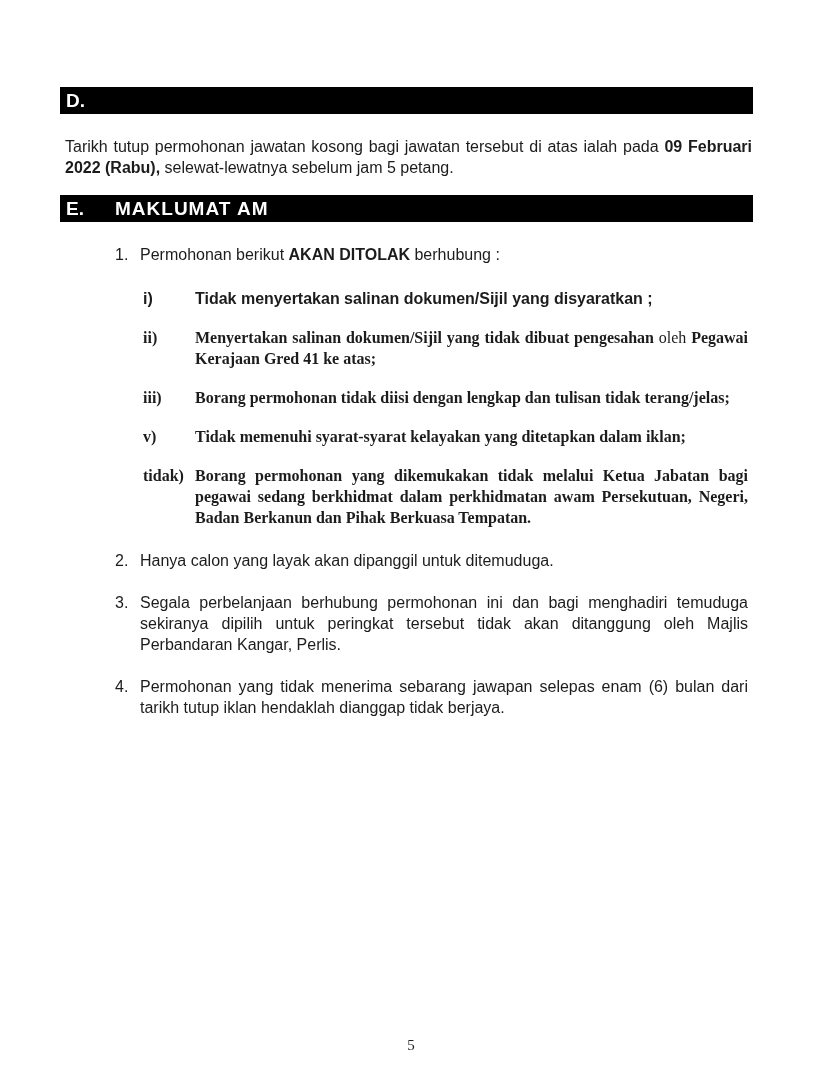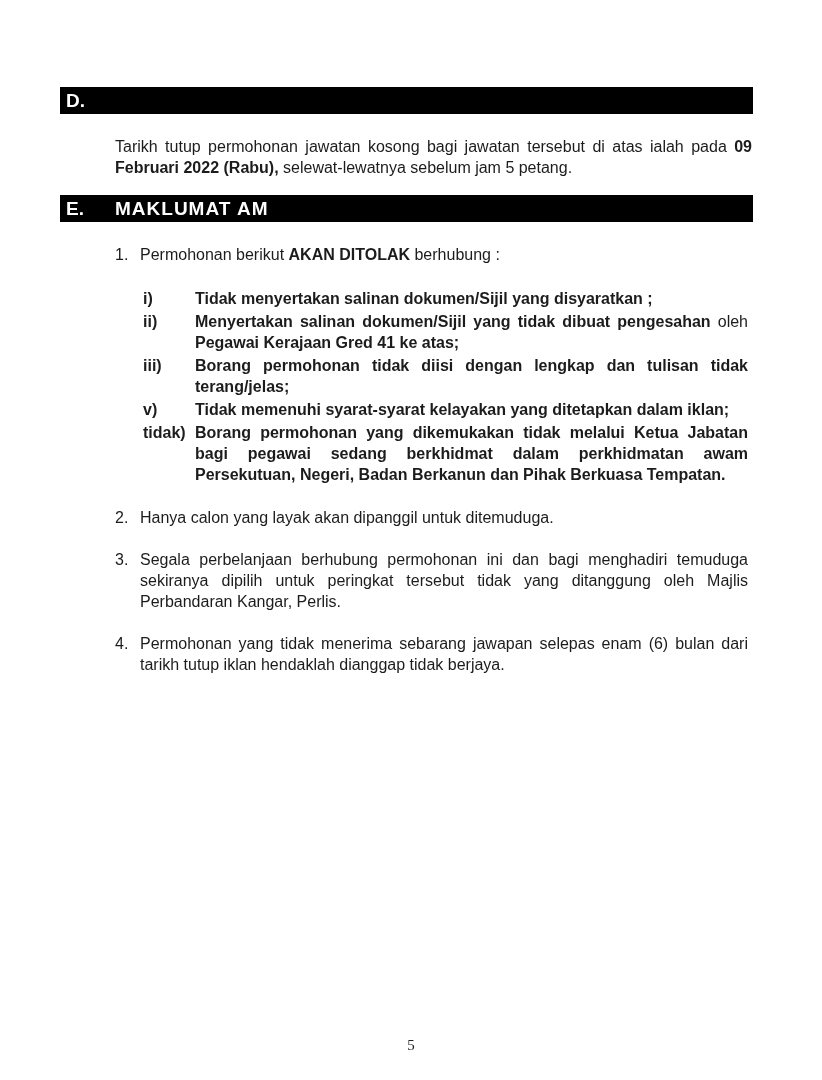--- a/index.html
+++ b/index.html
@@ -25,41 +25,41 @@
     letter-spacing: 1px;
     height: 27px;
     margin-left: 60px;
     margin-right: 69px;
     padding-left: 6px;
   }
   .bar-d { margin-top: 87px; }
   .bar-e { margin-top: 17px; }
   .bar-label { width: 49px; flex: none; letter-spacing: 0; }
   .para {
-    margin: 22px 70px 0 115px;
+    margin: 22px 70px 0 65px;
     text-align: justify;
   }
   .item {
     display: flex;
     margin-left: 115px;
     margin-right: 74px;
   }
   .item-1 { margin-top: 22px; }
   .item-2 { margin-top: 22px; }
   .item-3 { margin-top: 21px; }
   .item-4 { margin-top: 21px; }
   .inum { width: 25px; flex: none; }
   .ibody { flex: 1; text-align: justify; }
   .sublist { margin-top: 23px; }
   .sub {
     display: flex;
     margin-left: 143px;
     margin-right: 74px;
   }
-  .sub + .sub { margin-top: 2px; }
+  .sub + .sub { margin-top: 18px; font-family: Liberation Serif, serif; }
   .rnum { width: 52px; flex: none; font-weight: 700; }
   .sbody { flex: 1; text-align: justify; }
   b { font-weight: 700; }
   .pageno {
     position: absolute;
     top: 1035px;
     left: 0;
     width: 100%;
     text-align: center;
     font-family: "Liberation Serif", serif;
@@ -120,21 +120,21 @@
 
   </div>
 
   <div class="item item-2">
     <span class="inum">2.</span>
     <div class="ibody">Hanya calon yang layak akan dipanggil untuk ditemuduga.</div>
   </div>
 
   <div class="item item-3">
     <span class="inum">3.</span>
-    <div class="ibody">Segala perbelanjaan berhubung permohonan ini dan bagi menghadiri temuduga sekiranya dipilih untuk peringkat tersebut tidak yang ditanggung oleh Majlis Perbandaran Kangar, Perlis.</div>
+    <div class="ibody">Segala perbelanjaan berhubung permohonan ini dan bagi menghadiri temuduga sekiranya dipilih untuk peringkat tersebut tidak akan ditanggung oleh Majlis Perbandaran Kangar, Perlis.</div>
   </div>
 
   <div class="item item-4">
     <span class="inum">4.</span>
     <div class="ibody">Permohonan yang tidak menerima sebarang jawapan selepas enam (6) bulan dari tarikh tutup iklan hendaklah dianggap tidak berjaya.</div>
   </div>
 
   <div class="pageno">5</div>
 
 </div>

